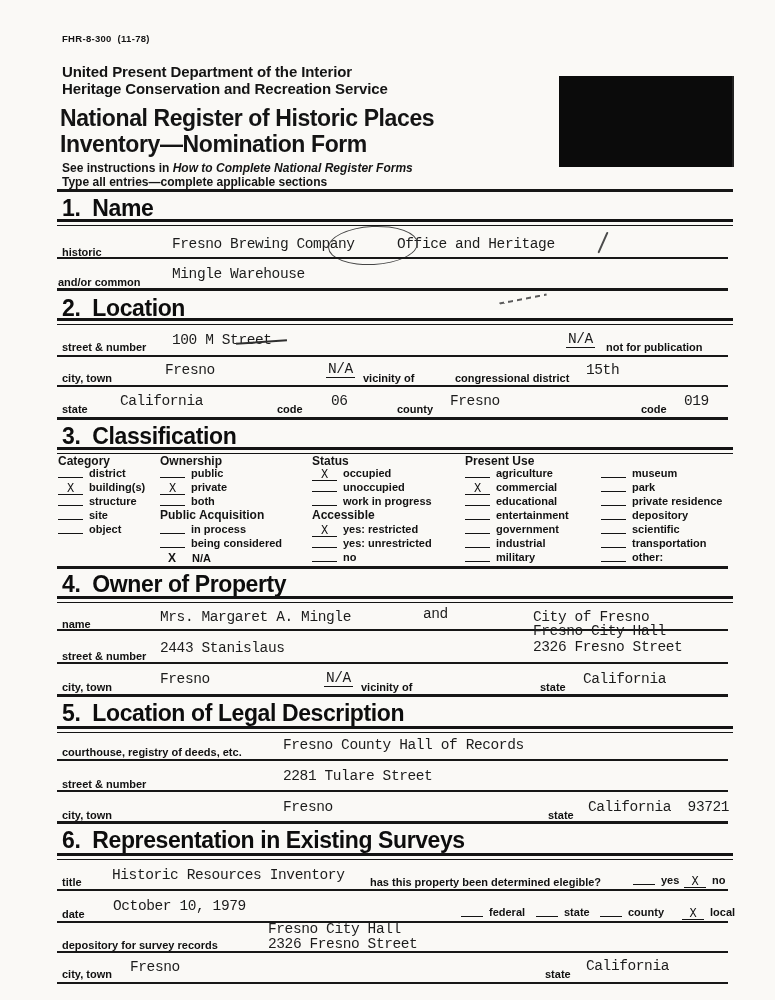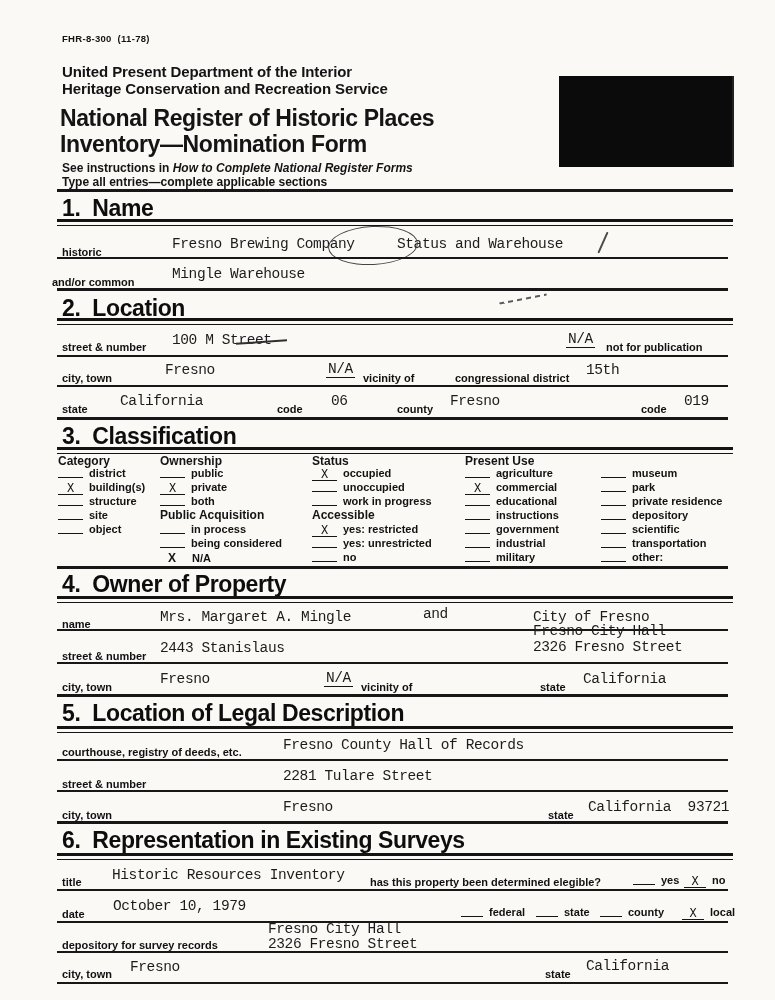--- a/index.html
+++ b/index.html
@@ -45,26 +45,26 @@
     <div class="redact" style="left:559px;top:76px;width:173px;height:91px"></div>
   </div>
 
   <div>
     <div class="rl" style="left:57px;top:189px;width:676px;height:2.5px"></div>
     <div class="h1" style="left:62px;top:196px">1.  Name</div>
     <div class="dbl" style="left:57px;top:219px;width:676px"></div>
 
     <div class="lbl" style="left:62px;top:246px">historic</div>
     <div class="val" style="left:172px;top:237px">Fresno Brewing Company</div>
-    <div class="val" style="left:397px;top:237px">Status and Warehouse</div>
+    <div class="val" style="left:397px;top:237px">Office and Heritage</div>
     <div class="ellipse" style="left:328px;top:226px;width:88px;height:37px"></div>
     <div class="slash" style="left:602px;top:231px;height:23px"></div>
     <div class="rl" style="left:57px;top:257px;width:671px;height:1.7px"></div>
 
-    <div class="lbl" style="left:52px;top:276px">and/or common</div>
+    <div class="lbl" style="left:58px;top:276px">and/or common</div>
     <div class="val" style="left:172px;top:267px">Mingle Warehouse</div>
     <div class="rl" style="left:57px;top:288px;width:671px;height:3.4px"></div>
   </div>
 
   <div>
     <div class="h1" style="left:62px;top:296px">2.  Location</div>
     <div class="dbl" style="left:57px;top:318px;width:676px"></div>
     <div class="dashmark" style="left:499px;top:298px;width:48px"></div>
 
     <div class="lbl" style="left:62px;top:341px">street &amp; number</div>
@@ -118,21 +118,21 @@
     <div class="ck" style="left:312px;top:495px"><span class="bl"><span></span></span><span>work in progress</span></div>
     <div class="chead" style="left:312px;top:509px">Accessible</div>
     <div class="ck" style="left:312px;top:523px"><span class="bl"><span>X</span></span><span>yes: restricted</span></div>
     <div class="ck" style="left:312px;top:537px"><span class="bl"><span></span></span><span>yes: unrestricted</span></div>
     <div class="ck" style="left:312px;top:551px"><span class="bl"><span></span></span><span>no</span></div>
 
     <div class="chead" style="left:465px;top:455px">Present Use</div>
     <div class="ck" style="left:465px;top:467px"><span class="bl"><span></span></span><span>agriculture</span></div>
     <div class="ck" style="left:465px;top:481px"><span class="bl"><span>X</span></span><span>commercial</span></div>
     <div class="ck" style="left:465px;top:495px"><span class="bl"><span></span></span><span>educational</span></div>
-    <div class="ck" style="left:465px;top:509px"><span class="bl"><span></span></span><span>instructions</span></div>
+    <div class="ck" style="left:465px;top:509px"><span class="bl"><span></span></span><span>entertainment</span></div>
     <div class="ck" style="left:465px;top:523px"><span class="bl"><span></span></span><span>government</span></div>
     <div class="ck" style="left:465px;top:537px"><span class="bl"><span></span></span><span>industrial</span></div>
     <div class="ck" style="left:465px;top:551px"><span class="bl"><span></span></span><span>military</span></div>
 
     <div class="ck" style="left:601px;top:467px"><span class="bl"><span></span></span><span>museum</span></div>
     <div class="ck" style="left:601px;top:481px"><span class="bl"><span></span></span><span>park</span></div>
     <div class="ck" style="left:601px;top:495px"><span class="bl"><span></span></span><span>private residence</span></div>
     <div class="ck" style="left:601px;top:509px"><span class="bl"><span></span></span><span>depository</span></div>
     <div class="ck" style="left:601px;top:523px"><span class="bl"><span></span></span><span>scientific</span></div>
     <div class="ck" style="left:601px;top:537px"><span class="bl"><span></span></span><span>transportation</span></div>

